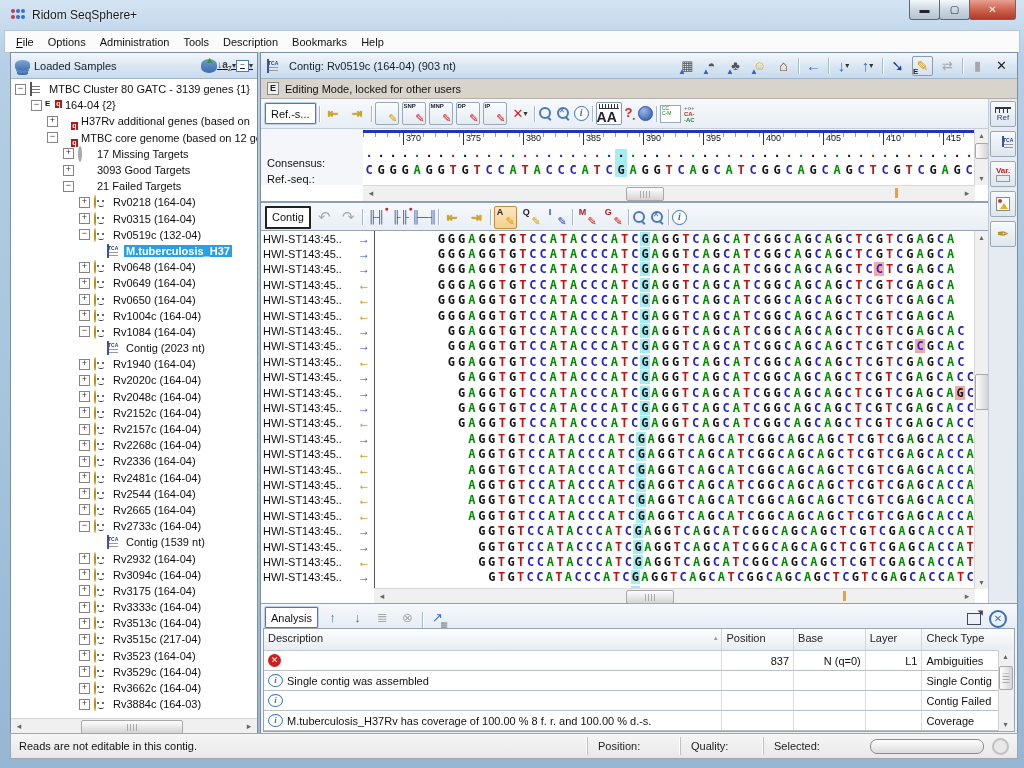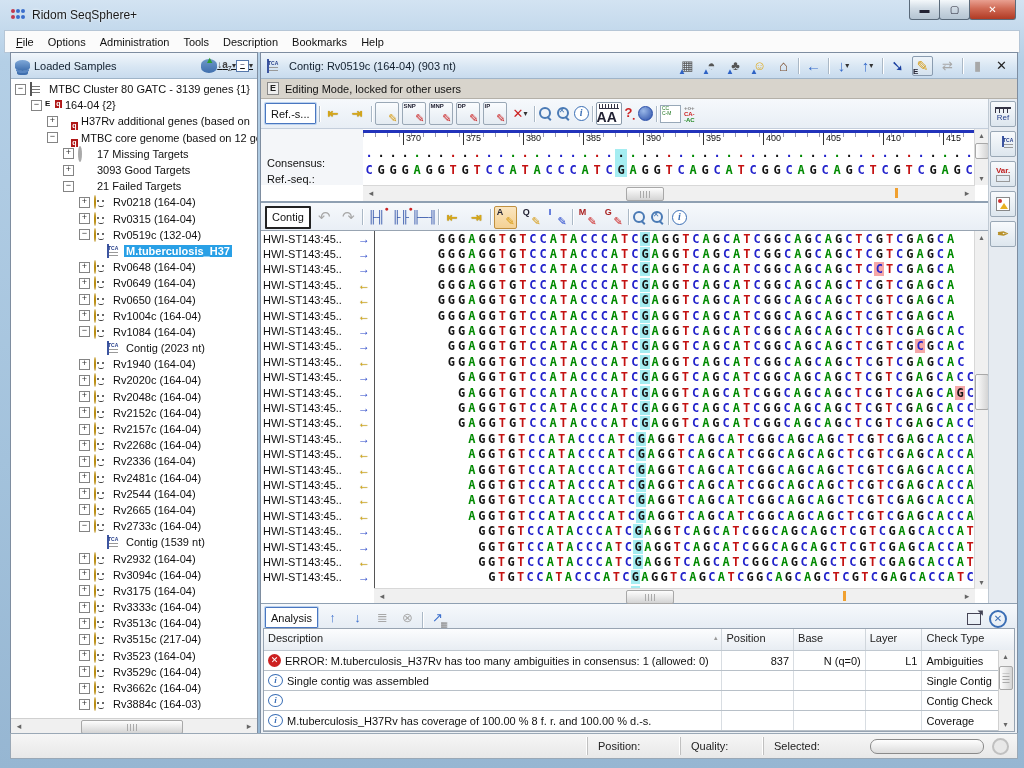--- a/index.html
+++ b/index.html
@@ -2064,21 +2064,20 @@
               <div class="an-hcell col-desc">Description<span class="sortmark">▴</span></div>
               <div class="an-hcell col-pos">Position</div>
               <div class="an-hcell col-base">Base</div>
               <div class="an-hcell col-layer">Layer</div>
               <div class="an-hcell col-check">Check Type</div>
             </div>
           <div id="an-rows">
               <div class="an-row">
                 <div class="an-cell col-desc">
                   <span class="sev error">✕</span>
-                  <span>ERROR: M.tuberculosis_H37Rv has too many ambiguities in consensus: 1 (allowed: 0)</span>
                 </div>
                 <div class="an-cell num col-pos">837</div>
                 <div class="an-cell num col-base">N (q=0)</div>
                 <div class="an-cell num col-layer">L1</div>
                 <div class="an-cell col-check">Ambiguities</div>
               </div>
               <div class="an-row">
                 <div class="an-cell col-desc">
                   <span class="sev info">i</span>
                   <span>Single contig was assembled</span>
@@ -2088,21 +2087,21 @@
                 <div class="an-cell num col-layer"></div>
                 <div class="an-cell col-check">Single Contig</div>
               </div>
               <div class="an-row">
                 <div class="an-cell col-desc">
                   <span class="sev info">i</span>
                 </div>
                 <div class="an-cell num col-pos"></div>
                 <div class="an-cell num col-base"></div>
                 <div class="an-cell num col-layer"></div>
-                <div class="an-cell col-check">Contig Check</div>
+                <div class="an-cell col-check">Contig Failed</div>
               </div>
               <div class="an-row">
                 <div class="an-cell col-desc">
                   <span class="sev info">i</span>
                   <span>M.tuberculosis_H37Rv has coverage of 100.00 % 8 f. r. and 100.00 % d.-s.</span>
                 </div>
                 <div class="an-cell num col-pos"></div>
                 <div class="an-cell num col-base"></div>
                 <div class="an-cell num col-layer"></div>
                 <div class="an-cell col-check">Coverage</div>
@@ -2114,19 +2113,20 @@
                 <span class="hs-grip" style="top:8px;transform:rotate(90deg);"></span>
               </span>
             <span class="vs-arrow" style="bottom:0;">▾</span>
           </div>
         </div>
       </div>
     </div>
   </div>
 
   <div class="statusbar">
+    <span class="sb-msg">Reads are not editable in this contig.</span>
     <span class="sb-field pos">Position:</span>
     <span class="sb-field qual">Quality:</span>
     <span class="sb-field sel">Selected:</span>
     <span class="sb-progress"></span>
     <span class="sb-circle"></span>
   </div>
 </div>
 
 </body></html>

